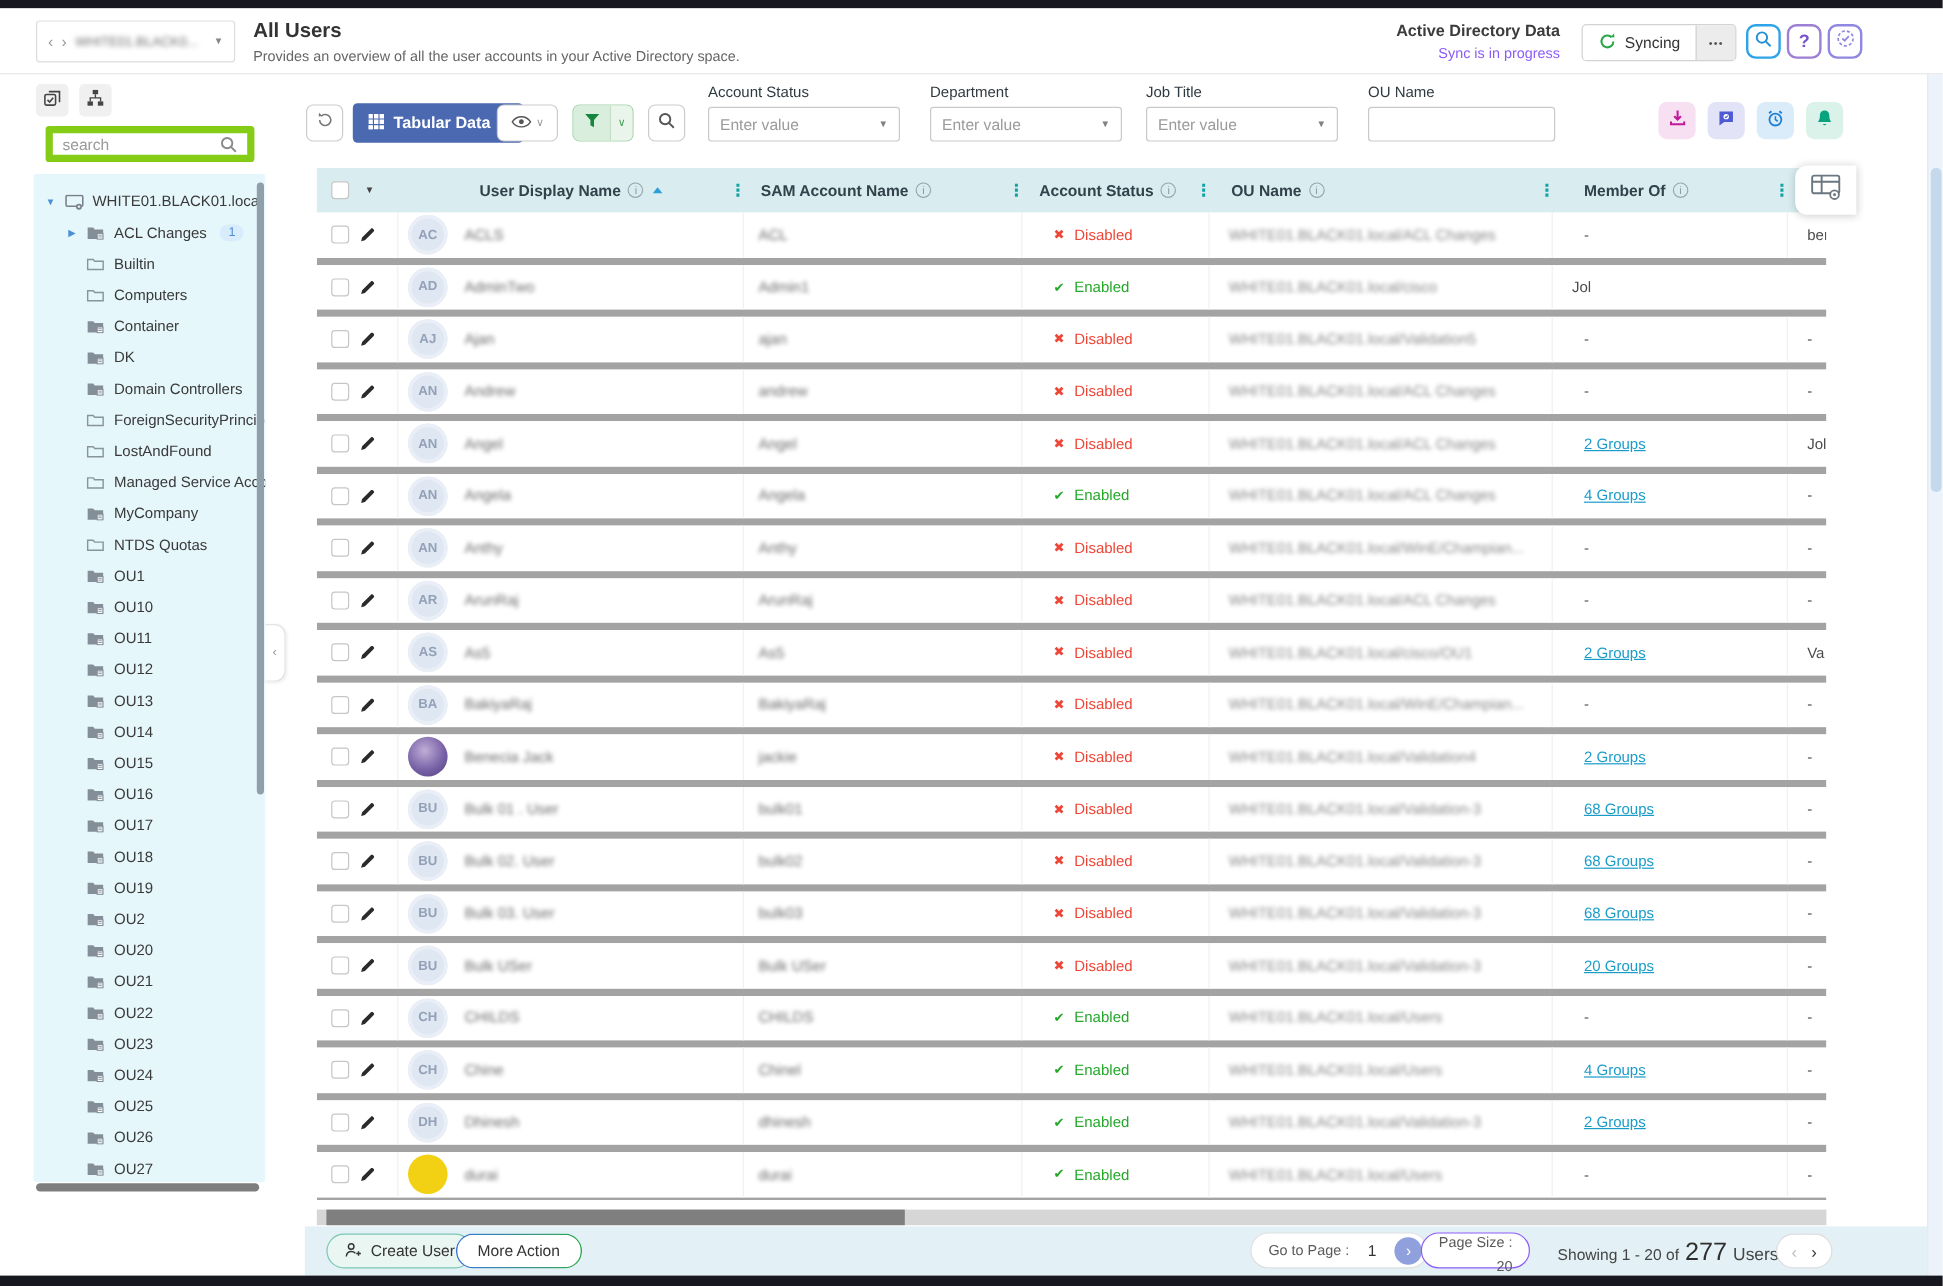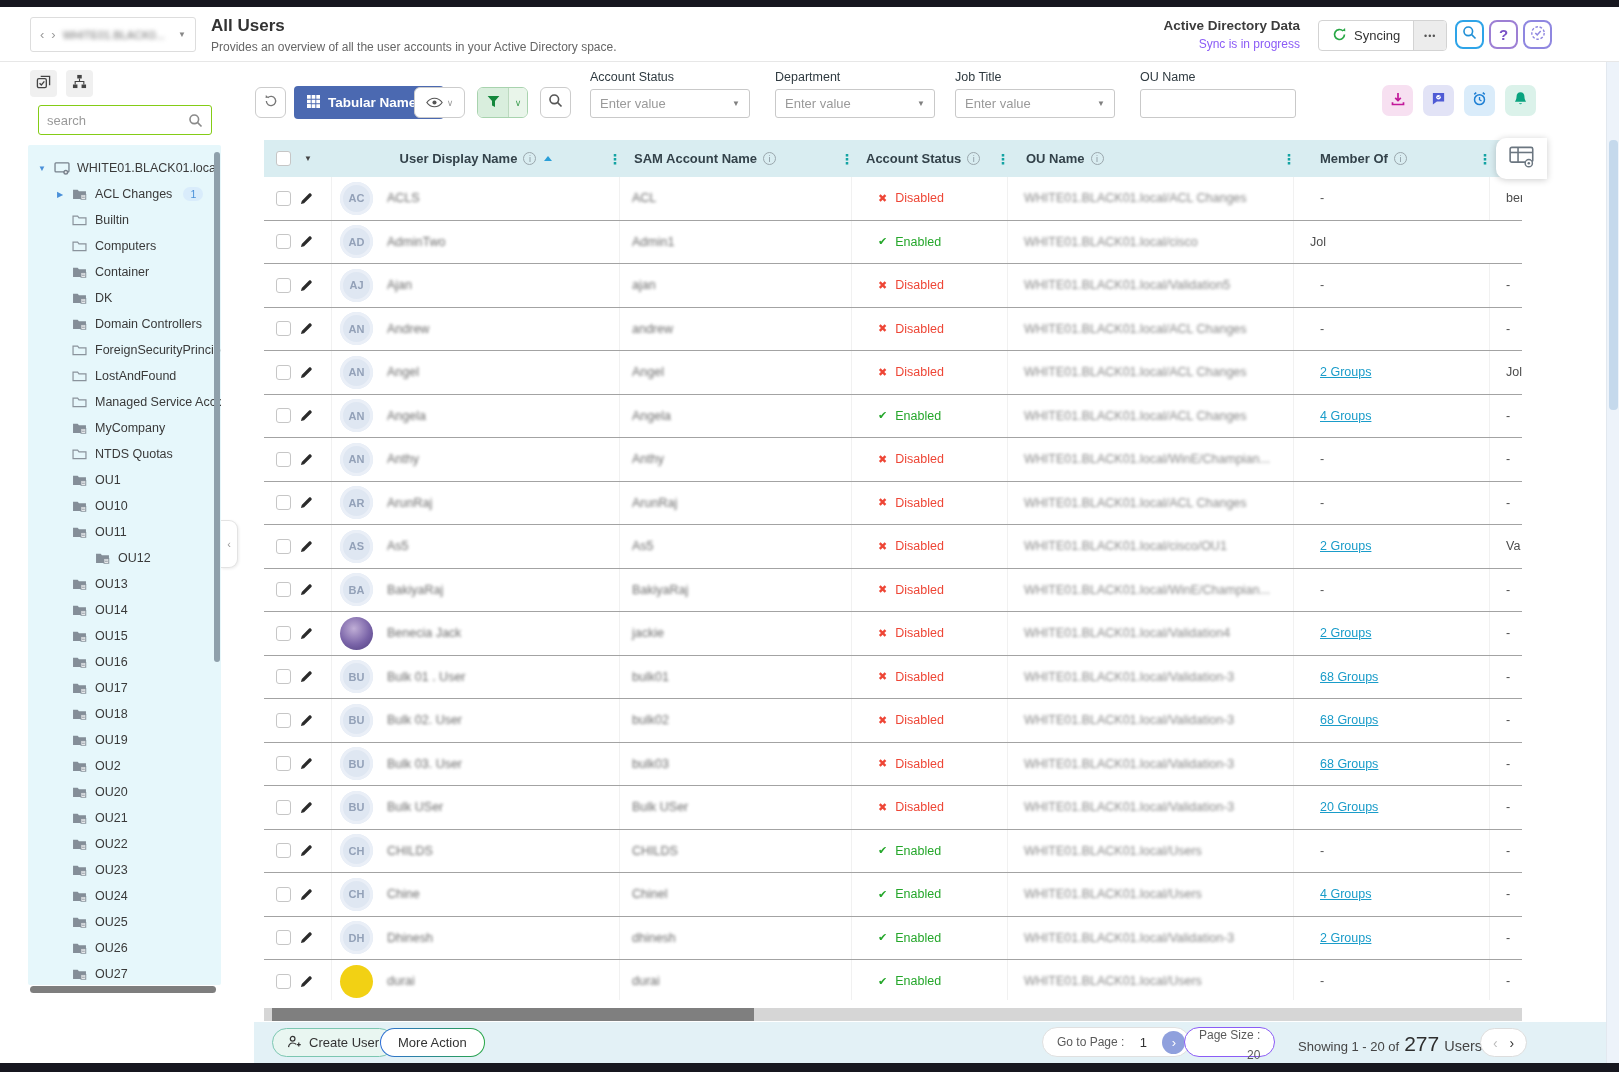--- a/index.html
+++ b/index.html
@@ -28,21 +28,21 @@
   .hdr-icons { position:absolute; left:1455px; top:13px; display:flex; gap:5px; }
   .hicon { width:29px; height:29px; border-radius:8px; border:2px solid; background:#fff; display:flex; align-items:center; justify-content:center; }
   .hicon.search { border-color:#2ea4e8; color:#1f8fd6; }
   .hicon.help { border-color:#9d7fd4; color:#7a52c7; font-weight:700; font-size:15px; }
   .hicon.sched { border-color:#8f87e0; }
 
   
   .sidebar { position:absolute; left:0; top:62px; width:248px; height:1001px; background:#fff; }
   .side-tools { position:absolute; left:30px; top:8px; display:flex; gap:9px; }
   .stool { width:27px; height:27px; border-radius:4px; background:#f0f0f0; display:flex; align-items:center; justify-content:center; }
-  .side-search { position:absolute; left:38px; top:43px; width:174px; height:30px; border:1px solid #84cc16; border-radius:3px; display:flex; align-items:center; padding:0 8px; background:#fff; }
+  .side-search { position:absolute; left:38px; top:43px; width:174px; height:30px; border:6px solid #84cc16; border-radius:3px; display:flex; align-items:center; padding:0 8px; background:#fff; }
   .side-search input { border:none; outline:none; flex:1; font-size:13px; color:#444; font-family:inherit; min-width:0; }
   .side-search input::placeholder { color:#9a9a9a; }
   .side-search .sicon { color:#8a8a8a; display:flex; }
   .tree { position:absolute; left:28px; top:83px; width:193px; height:840px; background:#e6f7fb; overflow:hidden; padding-top:10px; border-radius:2px; }
   .tree-item { height:26px; display:flex; align-items:center; gap:6px; font-size:12.5px; color:#3a3a3a; white-space:nowrap; }
   .exp { width:12px; font-size:8px; color:#4a90d9; text-align:center; flex:none; }
   .ticon { width:17px; display:flex; flex:none; }
   .tbadge { margin-left:5px; background:#d9ecfb; color:#4a90d9; font-size:10.5px; border-radius:9px; padding:1px 7px; }
   .tree-vthumb { position:absolute; left:214px; top:90px; width:6px; height:510px; background:#8fa0ab; border-radius:3px; }
   .tree-hscroll { position:absolute; left:30px; top:924px; width:186px; height:7px; background:#7e7e7e; border-radius:4px; }
@@ -81,21 +81,21 @@
   .hcell.member { padding-left:26px; }
   .cdots { position:absolute; right:-2px; top:50%; transform:translateY(-50%); color:#13a3a3; font-size:14px; font-weight:700; }
   .info { display:inline-block; width:13px; height:13px; border:1px solid #9aa7ad; border-radius:50%; font-size:9px; line-height:12px; text-align:center; color:#8a97a0; font-weight:400; flex:none; }
   .sortup { width:0; height:0; border-left:4px solid transparent; border-right:4px solid transparent; border-bottom:5px solid #2a9fd8; margin-left:2px; }
   .hd-caret { color:#444; font-size:8px; margin-left:6px; }
   .cb { width:15px; height:15px; border:1px solid #c6c6c6; border-radius:3px; background:#fff; flex:none; }
 
   .tbl-settings { position:absolute; left:1248px; top:76px; width:51px; height:41px; background:#fff; border-radius:10px 0 0 10px; box-shadow:0 1px 7px rgba(0,0,0,.2); z-index:3; display:flex; align-items:center; justify-content:center; }
 
   .tbl-body { position:absolute; left:16px; top:115px; width:1258px; height:823px; overflow:hidden; z-index:1; }
-  .trow { display:grid; grid-template-columns:68px 288px 232px 156px 286px 196px 32px; height:43.5px; border-bottom:1px solid #a3a3a3; background:#fff;text-align:right; }
+  .trow { display:grid; grid-template-columns:68px 288px 232px 156px 286px 196px 32px; height:43.5px; border-bottom:6px solid #a3a3a3; background:#fff;text-align:right; }
   .tcell { display:flex; align-items:center; height:100%; border-right:1px solid #f1f1f1; overflow:hidden; }
   .c-sel { gap:9px; padding-left:12px; }
   .pencil { display:flex; }
   .c-name { gap:14px; padding-left:8px; }
   .av { width:33px; height:33px; border-radius:50%; background:#dfe7f2; box-shadow:inset 0 0 0 3px #eaeff7; color:#93a1b8; font-size:11px; font-weight:700; display:flex; align-items:center; justify-content:center; flex:none; }
   .av.photo { background:radial-gradient(circle at 42% 35%, #c0aed6 0%, #7a64a8 55%, #4e3d7d 100%); box-shadow:none; color:transparent; }
   .av.yellow { background:#f2d114; box-shadow:none; color:transparent; }
   .rd { filter:blur(1.7px); opacity:.82; }
   .nm { font-size:12.5px; color:#4c4c4c; }
   .c-sam { padding-left:12px; font-size:12.5px; color:#4c4c4c; }
@@ -357,21 +357,21 @@
         <span class="exp"></span>
         <span class="ticon">
           <svg viewBox="0 0 16 13" width="15" height="12">
             <path d="M1 1.8h5l1.4 1.7H15V12H1z" fill="#848e98"></path>
             <rect x="9.6" y="7" width="5.2" height="5.2" fill="#fff" stroke="#848e98" stroke-width="1"></rect>
             <path d="M10.6 8.6h3.2M10.6 10.2h3.2" stroke="#848e98" stroke-width=".8"></path>
           </svg>
         </span>
         <span>OU11</span>
       </div>
-      <div class="tree-item" style="padding-left: 26px; margin-left: 23px;">
+      <div class="tree-item" style="padding-left: 26px;">
         <span class="exp"></span>
         <span class="ticon">
           <svg viewBox="0 0 16 13" width="15" height="12">
             <path d="M1 1.8h5l1.4 1.7H15V12H1z" fill="#848e98"></path>
             <rect x="9.6" y="7" width="5.2" height="5.2" fill="#fff" stroke="#848e98" stroke-width="1"></rect>
             <path d="M10.6 8.6h3.2M10.6 10.2h3.2" stroke="#848e98" stroke-width=".8"></path>
           </svg>
         </span>
         <span>OU12</span>
       </div>
@@ -564,21 +564,21 @@
           <path d="M2.7 8a5.3 5.3 0 1 0 1.5-3.7" fill="none" stroke="#777" stroke-width="1.5"></path>
           <path d="M2.1 1l-.3 3.6 3.5-.5z" fill="#777"></path>
         </svg></span>
     </div>
 
   <div class="btn-tabular">
     <span><svg viewBox="0 0 14 14" width="13" height="13">
           <path fill="#fff" d="M0 0h4v4H0zm5 0h4v4H5zm5 0h4v4h-4zM0 5h4v4H0zm5 0h4v4H5zm5 0h4v4h-4zM0 10h4v4H0zm5 10z"></path>
           <path fill="#fff" d="M0 10h4v4H0zm5 0h4v4H5zm5 0h4v4h-4z"></path>
         </svg></span>
-    <span>Tabular Name</span>
+    <span>Tabular Data</span>
     <span class="wcaret">∨</span>
   </div>
 
   <div class="btnbox btn-eye">
     <span><svg viewBox="0 0 20 12" width="17" height="11">
           <path d="M10 1C5.6 1 2.4 4 1 6c1.4 2 4.6 5 9 5s7.6-3 9-5c-1.4-2-4.6-5-9-5z" fill="none" stroke="#555" stroke-width="1.4"></path>
           <circle cx="10" cy="6" r="2.4" fill="#555"></circle>
         </svg></span>
     <span class="gcaret">∨</span>
   </div>

